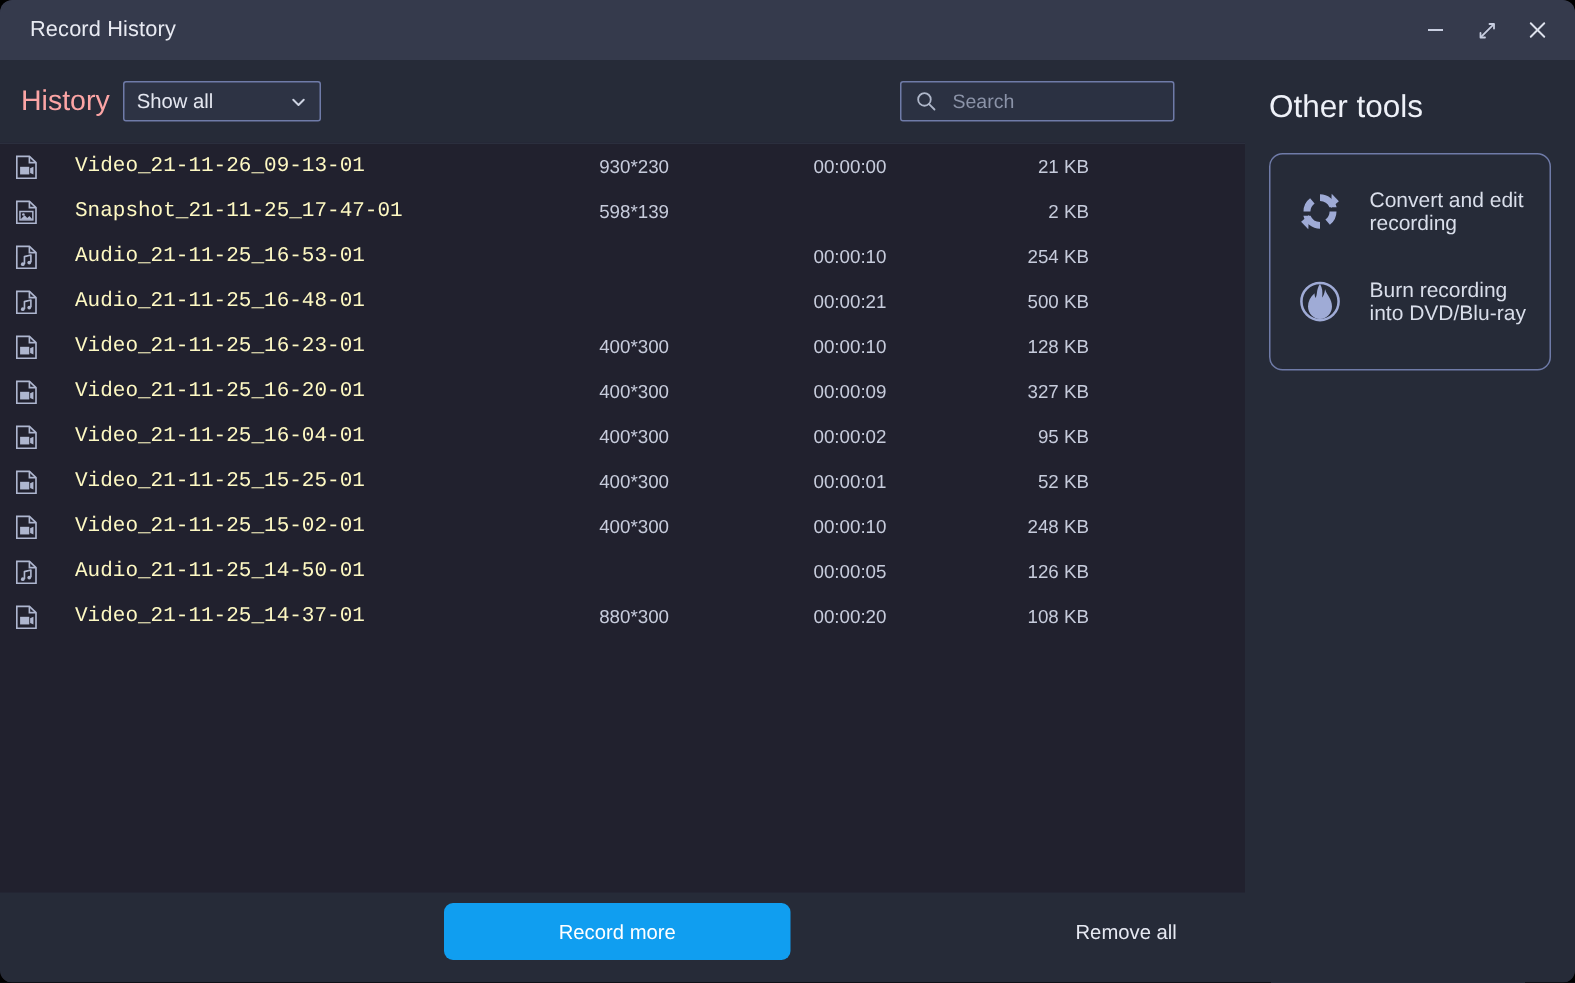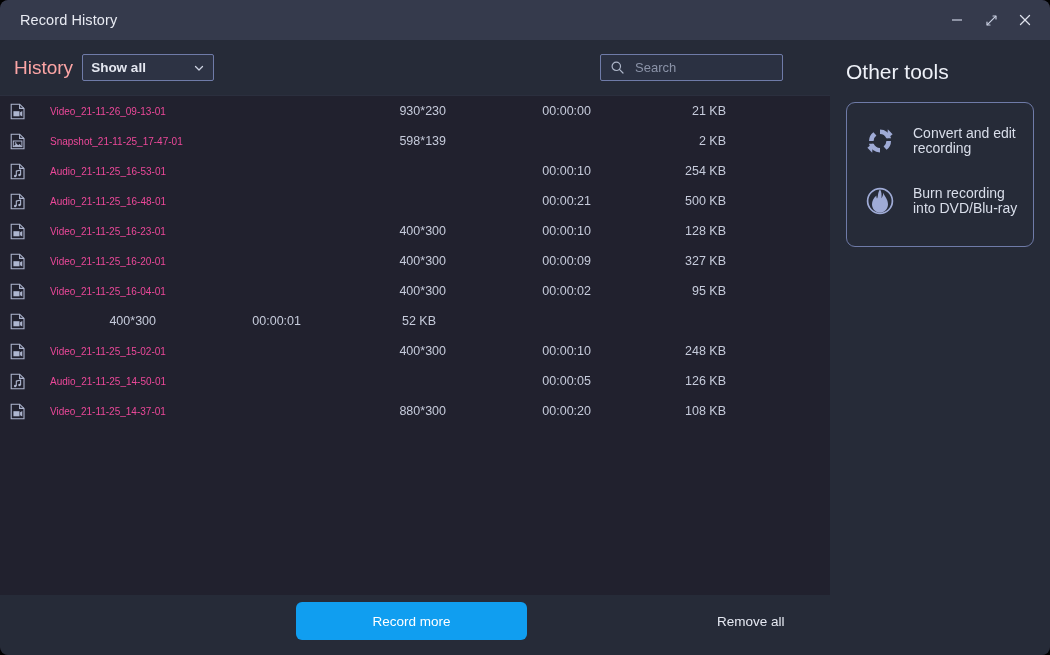--- a/index.html
+++ b/index.html
@@ -56,21 +56,20 @@
   }
   #history-select {
     margin-left: 9px;
     width: 132px; height: 27px;
     background: #2d3344;
     border: 1px solid #6f7ba8;
     border-radius: 2px;
     display: flex; align-items: center;
     cursor: pointer;
     position: relative;
-    font-weight: bold;
   }
   #history-select-value {
     margin-left: 8px;
     color: #e4e7f0;
     font-size: 13.5px;
   }
   #history-chevron {
     position: absolute; right: 8px; top: 50%;
     transform: translateY(-50%);
     display: flex;
@@ -109,23 +108,24 @@
     display: flex; align-items: center;
     cursor: pointer;
   }
   .cell-icon {
     width: 36px;
     display: flex; align-items: center; justify-content: center;
     flex: 0 0 36px;
   }
   .cell-name {
     flex: 0 0 290px;
-    color: #ec4899;
-    font-size: 10px;
+    color: #fef9c3;
+    font-size: 14px;
     padding-left: 14px;
+    font-family: Liberation Mono, monospace;
   }
   .cell-res {
     flex: 0 0 120px;
     color: #c6cbdb;
     font-size: 12.5px;
     text-align: right;
   }
   .cell-dur {
     flex: 0 0 145px;
     color: #c6cbdb;
@@ -354,20 +354,21 @@
       </div>
       <div class="row">
         <div class="cell-icon">
           <svg width="16" height="17" viewBox="0 0 16 17">
             <path d="M1.2 1.2 H9.6 L14 5.4 V15.8 H1.2 Z" fill="none" stroke="#aeb6cf" stroke-width="1.1"></path>
             <path d="M9.6 1.2 V5.4 H14" fill="none" stroke="#aeb6cf" stroke-width="1.1"></path>
             <rect x="3.4" y="8.2" width="6.1" height="5.1" fill="#aeb6cf"></rect>
             <path d="M10.1 9.2 L12.3 8.1 V13.4 L10.1 12.3 Z" fill="#aeb6cf"></path>
           </svg>
         </div>
+        <div class="cell-name">Video_21-11-25_15-25-01</div>
         <div class="cell-res">400*300</div>
         <div class="cell-dur">00:00:01</div>
         <div class="cell-size">52 KB</div>
       </div>
       <div class="row">
         <div class="cell-icon">
           <svg width="16" height="17" viewBox="0 0 16 17">
             <path d="M1.2 1.2 H9.6 L14 5.4 V15.8 H1.2 Z" fill="none" stroke="#aeb6cf" stroke-width="1.1"></path>
             <path d="M9.6 1.2 V5.4 H14" fill="none" stroke="#aeb6cf" stroke-width="1.1"></path>
             <rect x="3.4" y="8.2" width="6.1" height="5.1" fill="#aeb6cf"></rect>

